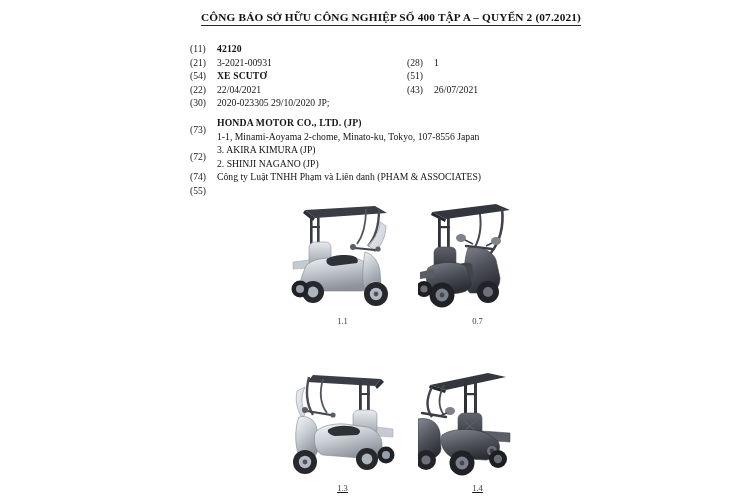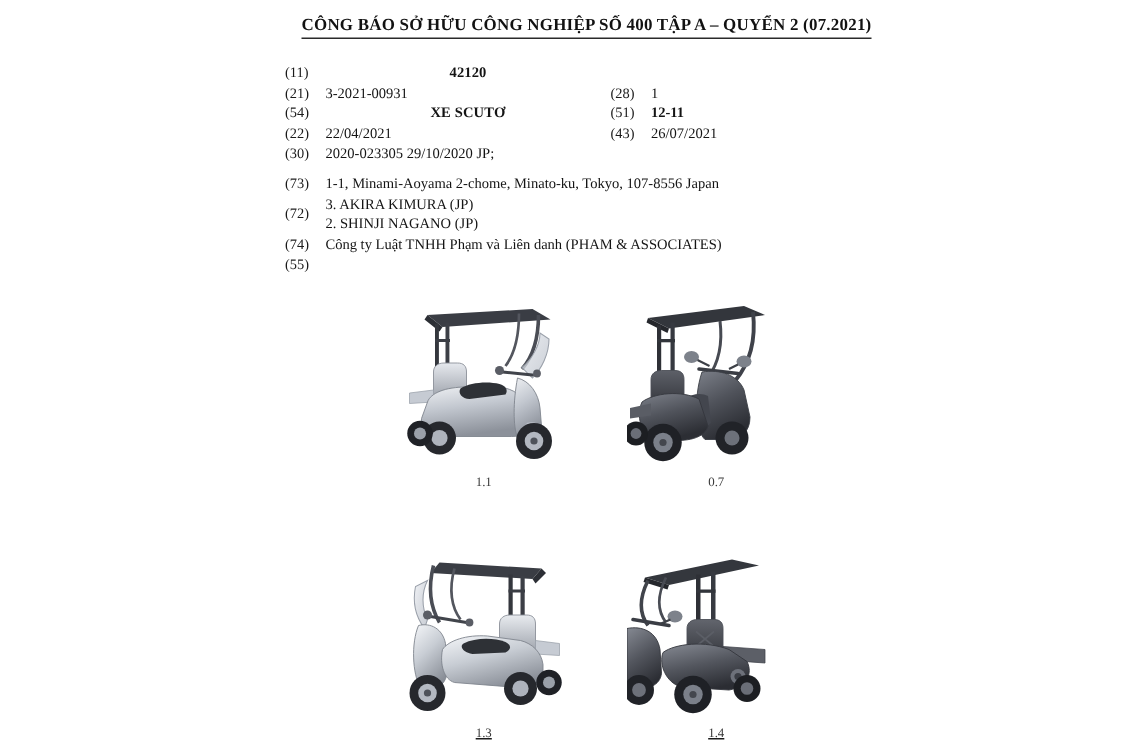--- a/index.html
+++ b/index.html
@@ -66,21 +66,21 @@
     color: #1a1a1a;
     text-align: left;
   }
   .val {
     flex: 1 1 auto;
     font-size: 9.7px;
     line-height: 13.6px;
     color: #141414;
     white-space: nowrap;
   }
-  .val.bold { font-weight: bold; letter-spacing: 0.1px; text-align: center; }
+  .val.bold { font-weight: bold; letter-spacing: 0.1px; }
 
   
   .biblio-row.two-col .val {
     flex: 0 0 190px;
     width: 190px;
   }
   .code2 {
     width: 27px;
     flex: 0 0 27px;
     font-size: 9.6px;
@@ -111,21 +111,21 @@
 
   
   .figures {
     position: absolute;
     left: 255px;
     top: 196px;
     width: 290px;
   }
   .fig-row {
     display: flex;
-    justify-content: space-between;
+    justify-content: flex-end;
   }
   .fig-cell {
     width: 135px;
     display: flex;
     flex-direction: column;
     align-items: center;
   }
   .fig-canvas {
     width: 120px;
     height: 118px;
@@ -164,40 +164,40 @@
       <span class="code">(21)</span>
       <span class="val">3-2021-00931</span>
       <span class="code2">(28)</span>
       <span class="val2">1</span>
     </div>
 
     <div class="biblio-row two-col">
       <span class="code">(54)</span>
       <span class="val bold">XE SCUTƠ</span>
       <span class="code2">(51)</span>
-      <span class="val2 bold">12-11</span>
     </div>
 
     <div class="biblio-row two-col">
       <span class="code">(22)</span>
       <span class="val">22/04/2021</span>
       <span class="code2">(43)</span>
       <span class="val2">26/07/2021</span>
     </div>
 
     <div class="biblio-row">
       <span class="code">(30)</span>
       <span class="val">2020-023305 29/10/2020 JP;</span>
     </div>
 
     <div class="spacer-row"></div>
 
     <div class="biblio-row multi">
       <span class="code">(73)</span>
       <span class="stack">
+        <span class="ln bold">HONDA MOTOR CO., LTD. (JP)</span>
         <span class="ln">1-1, Minami-Aoyama 2-chome, Minato-ku, Tokyo, 107-8556 Japan</span>
       </span>
     </div>
 
     <div class="biblio-row multi">
       <span class="code">(72)</span>
       <span class="stack">
         <span class="ln">3. AKIRA KIMURA (JP)</span>
         <span class="ln">2. SHINJI NAGANO (JP)</span>
       </span>

